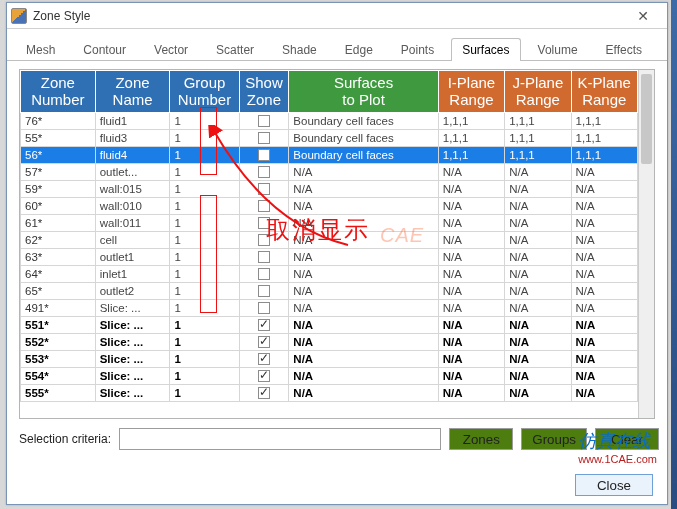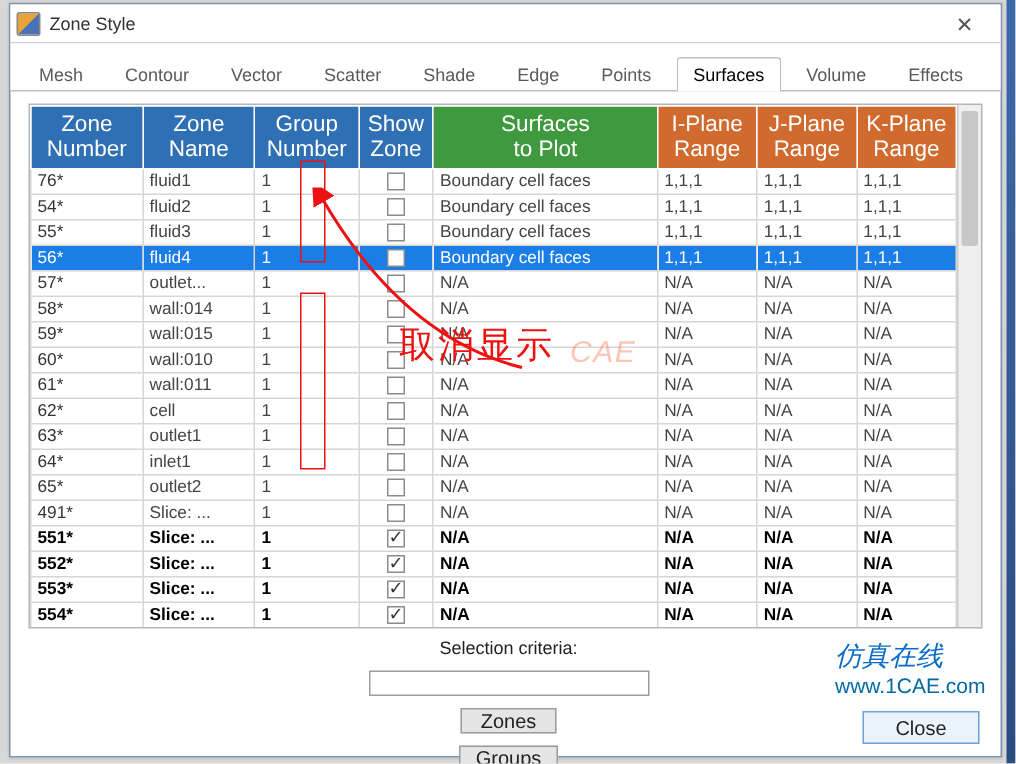--- a/index.html
+++ b/index.html
@@ -134,34 +134,33 @@
     left:0; top:-3px;
     font-size:12px;
     color:#333;
   }
   .bottom-row {
     display:flex;
     align-items:center;
     gap:8px;
     margin: 4px 8px 0 12px;
     height:28px;
-    flex-direction:column;
   }
   .bottom-row label { color:#222; }
   .bottom-row input[type=text]{
     flex:1; min-width:0;
     height:22px;
     border:1px solid #9c9c9c;
     padding:0 4px;
   }
   .btn {
     min-width:64px;
     height:22px;
     border:1px solid #9c9c9c;
-    background:#e5e5e5;
+    background:#4d7c0f;
     padding:0 10px;
     color:#222;
     cursor:pointer;
   }
   .close-footer {
     position:absolute;
     right:14px; bottom:8px;
   }
   .close-footer .btn {
     min-width:78px;
@@ -186,21 +185,21 @@
     left:380px; top:224px;
     font-size:20px; color:rgba(255,90,40,.35);
     font-family:Arial,sans-serif; font-style:italic;
     letter-spacing:1px;
   }
   .watermark2 {
     right:20px; bottom:44px;
     font-size:18px; font-family:"Microsoft YaHei",sans-serif;
   }
   .watermark2 .cn { color:#0a6cc8; font-style:italic; }
-  .watermark2 .url { color:#0369a1; font-size:14px; display:block; text-align:right; }
+  .watermark2 .url { color:#b91c1c; font-size:11px; display:block; text-align:right; }
   .bg-stripe {
     position:absolute; right:0; top:0; bottom:0; width:6px;
     background:linear-gradient(#3c6aa8,#2a4c82);
   }
 </style>
 </head>
 <body>
 
 <div class="bg-stripe"></div>
 
@@ -256,32 +255,20 @@
               <td>1</td>
               <td style="text-align: center;">
                 <span class="chk"></span>
               </td>
               <td>Boundary cell faces</td>
               <td>1,1,1</td>
               <td>1,1,1</td>
               <td>1,1,1</td>
             </tr>
             <tr>
-              <td class="zn">54*</td>
-              <td>fluid2</td>
-              <td>1</td>
-              <td style="text-align: center;">
-                <span class="chk"></span>
-              </td>
-              <td>Boundary cell faces</td>
-              <td>1,1,1</td>
-              <td>1,1,1</td>
-              <td>1,1,1</td>
-            </tr>
-            <tr>
               <td class="zn">55*</td>
               <td>fluid3</td>
               <td>1</td>
               <td style="text-align: center;">
                 <span class="chk"></span>
               </td>
               <td>Boundary cell faces</td>
               <td>1,1,1</td>
               <td>1,1,1</td>
               <td>1,1,1</td>
@@ -294,32 +281,20 @@
                 <span class="chk"></span>
               </td>
               <td>Boundary cell faces</td>
               <td>1,1,1</td>
               <td>1,1,1</td>
               <td>1,1,1</td>
             </tr>
             <tr>
               <td class="zn">57*</td>
               <td>outlet...</td>
-              <td>1</td>
-              <td style="text-align: center;">
-                <span class="chk"></span>
-              </td>
-              <td>N/A</td>
-              <td>N/A</td>
-              <td>N/A</td>
-              <td>N/A</td>
-            </tr>
-            <tr>
-              <td class="zn">58*</td>
-              <td>wall:014</td>
               <td>1</td>
               <td style="text-align: center;">
                 <span class="chk"></span>
               </td>
               <td>N/A</td>
               <td>N/A</td>
               <td>N/A</td>
               <td>N/A</td>
             </tr>
             <tr>

